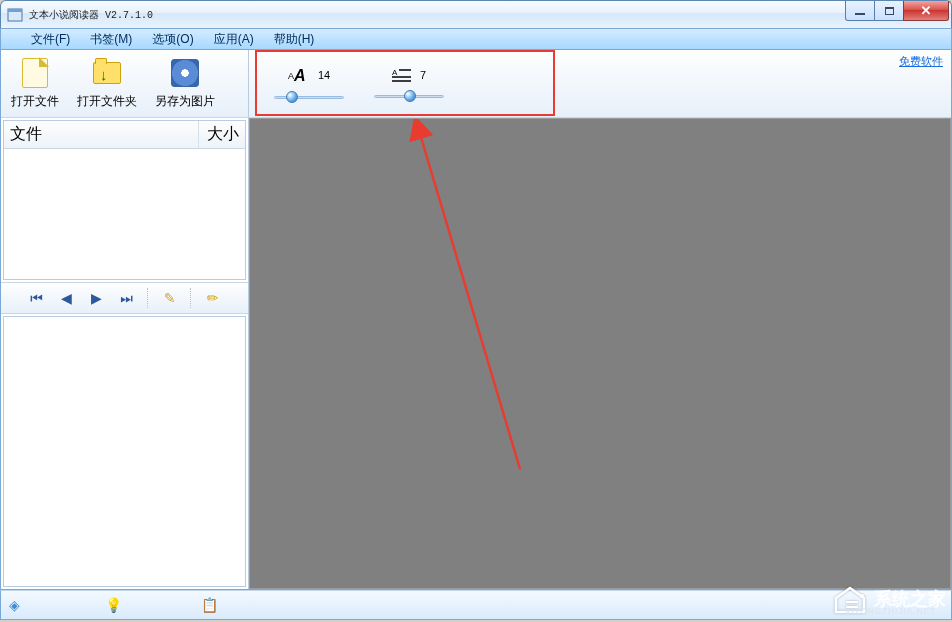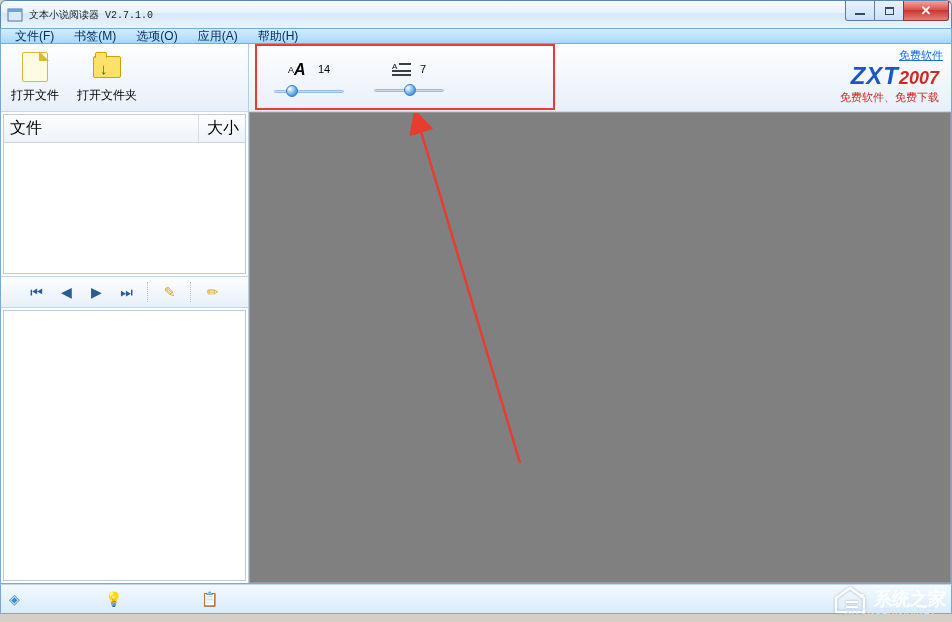--- a/index.html
+++ b/index.html
@@ -12,21 +12,21 @@
 .winbtns { position: absolute; right: 2px; top: 0; display: flex; }
 .winbtn { width: 30px; height: 20px; border: 1px solid #5a7da6; border-top: none; margin-left: -1px; display: flex; align-items: center; justify-content: center; font-size: 11px; }
 .winbtn.min { background: linear-gradient(#e8f2ff,#c9e1ff); border-radius: 0 0 0 3px;}
 .winbtn.max { background: linear-gradient(#e8f2ff,#c9e1ff);}
 .winbtn.cls { width: 46px; background: linear-gradient(#f3a4a0,#d9554e 45%,#c9302c 46%,#e37f7a); color:#fff; border-radius: 0 0 3px 0; border-color:#8b3a37;}
 .winline { display:inline-block; width:10px; height:2px; background:#384a5e; position:relative; top:3px;}
 .winsq { display:inline-block; width:9px; height:8px; border:1px solid #384a5e; border-top:2px solid #384a5e;}
 .winx { font-weight:bold; font-size:13px; }
 
 
-.menubar { height: 16px; background: linear-gradient(#d3ecff,#a8d8ff); border: 1px solid #7aa9d8; display:flex; align-items:center; padding-left:4px; font-size:12px; color:#003060; }
+.menubar { height: 22px; background: linear-gradient(#d3ecff,#a8d8ff); border: 1px solid #7aa9d8; display:flex; align-items:center; padding-left:20px; font-size:12px; color:#003060; }
 .menubar .mitem { padding: 2px 10px; border-radius:3px; }
 
 
 .mainwrap { display:flex; height: 540px; border:1px solid #7aa9d8; border-top:none; background:#fff; }
 
 
 .sidebar { width: 248px; display:flex; flex-direction:column; border-right:1px solid #b8cde2; background:#fff; }
 .toolbar { height: 68px; display:flex; align-items:center; gap:10px; padding-left:6px; border-bottom:1px solid #c9d6e3; background:linear-gradient(#fefefe,#e7f0fa);}
 .tbtn { display:flex; flex-direction:column; align-items:center; gap:4px; font-size:12px; padding:2px 4px; border-radius:3px;}
 .tbtn .ico { width:32px; height:32px; display:flex; align-items:center; justify-content:center; }
@@ -134,20 +134,26 @@
         <span>打开文件</span>
       </div>
       <div class="tbtn">
         <div class="ico">
             <div class="foldericon">
               <span class="arrow">↓</span>
             </div>
           </div>
         <span>打开文件夹</span>
       </div>
+      <div class="tbtn">
+        <div class="ico">
+            <div class="diskicon"></div>
+          </div>
+        <span>另存为图片</span>
+      </div>
     </div>
 
     <div class="panel">
       <div class="panel-hdr">
         <div class="col">文件</div>
         <div class="col">大小</div>
       </div>
       <div class="panel-body"></div>
     </div>
 
@@ -212,24 +218,20 @@
           <span>7</span>
         </div>
         <div class="slider">
             <div class="track"></div>
             <div class="thumb" style="left:30px;"></div>
           </div>
       </div>
 
 
       <a class="freelink">免费软件</a>
-      <div class="brandlogo" style="top:18px;">
-        <span class="zxt">ZXT</span><span class="yr">2007</span>
-        <span class="sub">免费软件、免费下载</span>
-      </div>
     </div>
 
     <div class="viewer">
       <svg class="arrow-ann" width="690" height="470" style="left:0;top:0;position:absolute;">
         <defs>
             <marker id="ah" markerWidth="10" markerHeight="10" refX="2" refY="5" orient="auto">
               <path d="M0,0 L10,5 L0,10 Z" fill="#e73c2f"></path>
             </marker>
           </defs>
         <line x1="270" y1="350" x2="170" y2="15" stroke="#e73c2f" stroke-width="2.5" marker-end="url(#ah)"></line>

